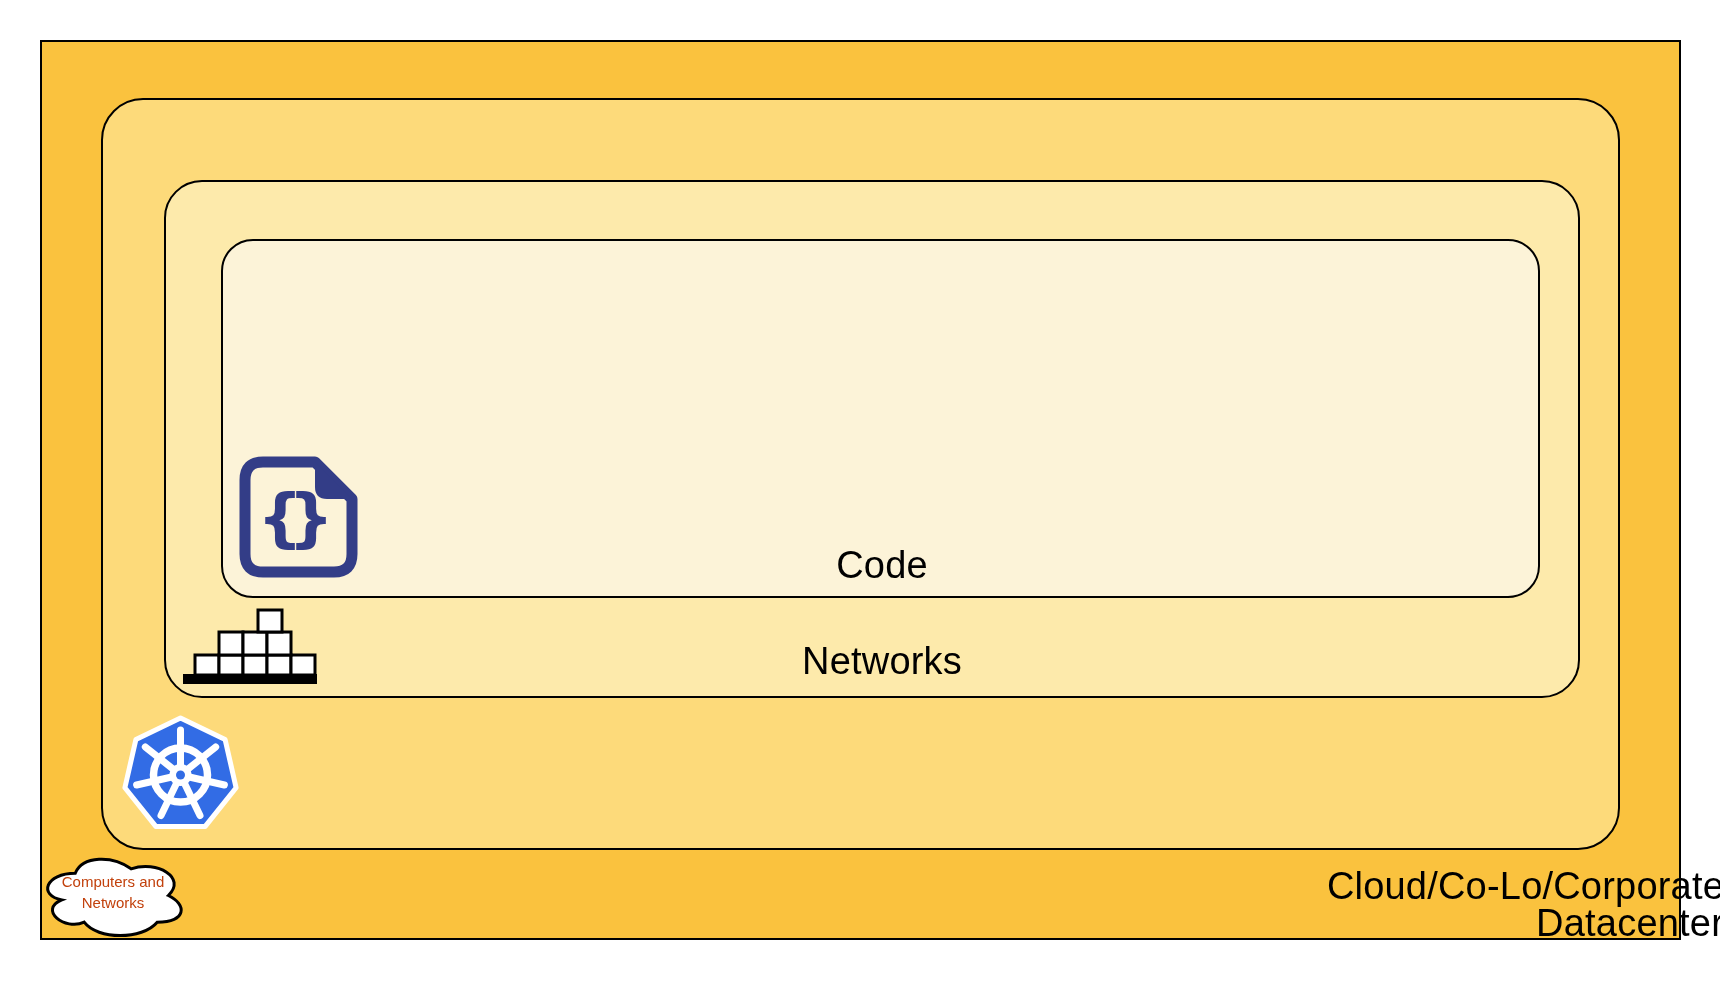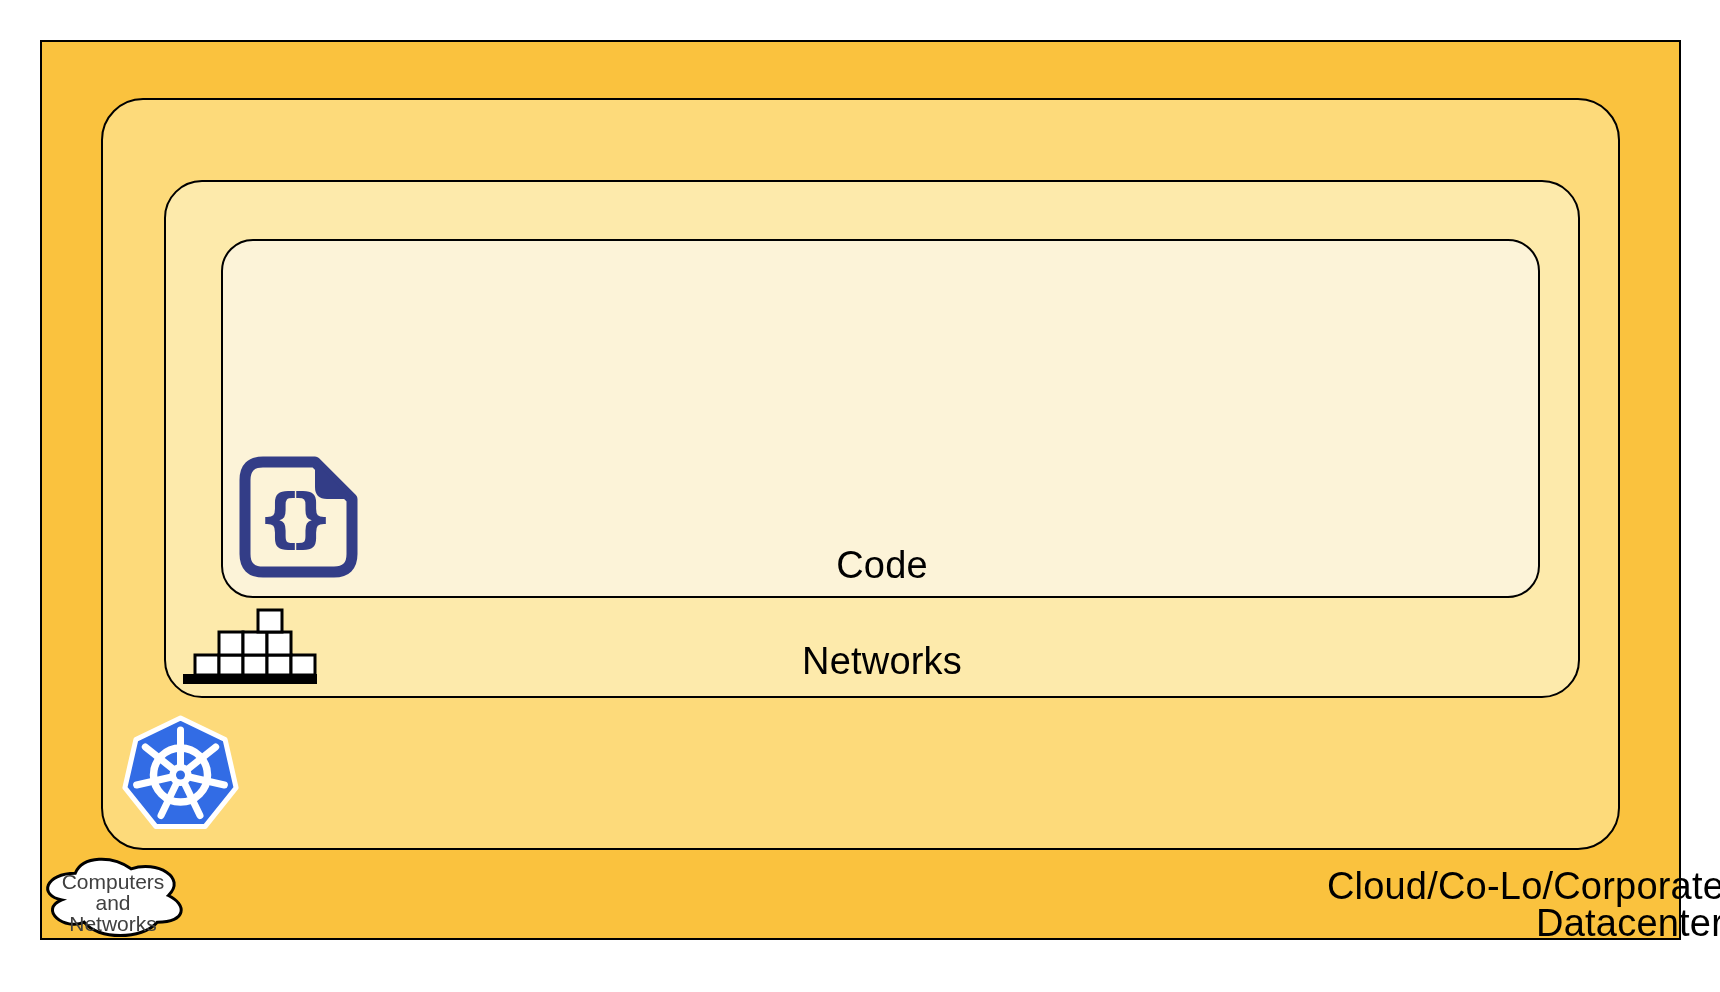--- a/index.html
+++ b/index.html
@@ -55,23 +55,23 @@
   .k8s-hub { fill: #ffffff; }
 
   .cloud-shape { fill: #ffffff; stroke: #000000; stroke-width: 3; }
 
   .cloud-callout-text {
     position: absolute;
     left: 44px;
     top: 871px;
     width: 138px;
     text-align: center;
-    font-size: 21px;
+    font-size: 15px;
     line-height: 21px;
-    color: #404040;
+    color: #c2410c;
     white-space: pre-line;
   }
 
   .code-doc-body { fill: none; stroke-width: 11; stroke-linejoin: round; }
   .code-brace {
     font-family: "DejaVu Sans", sans-serif;
     font-weight: bold;
     font-size: 64px;
     text-anchor: middle;
   }

